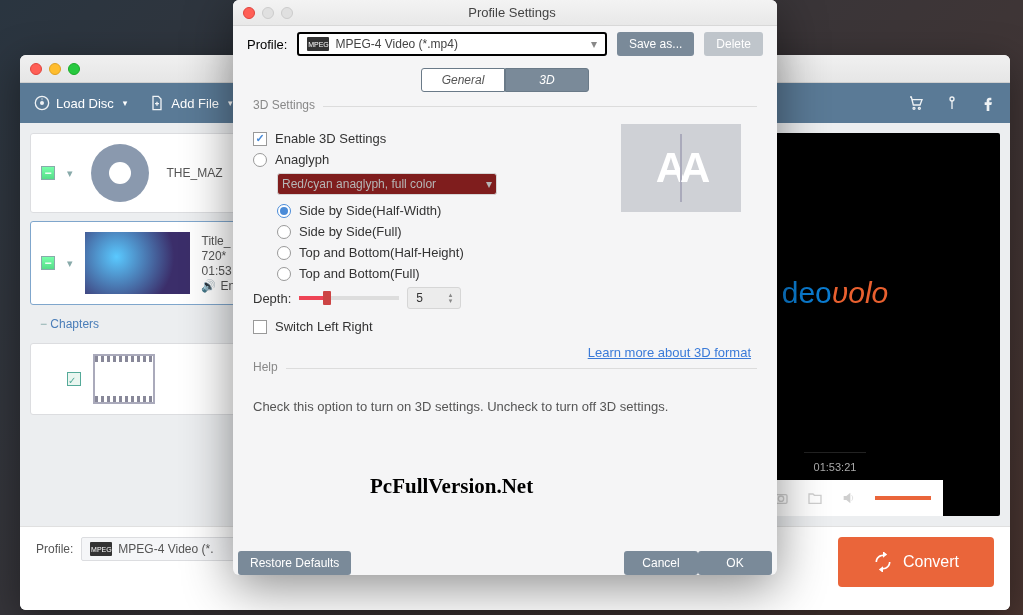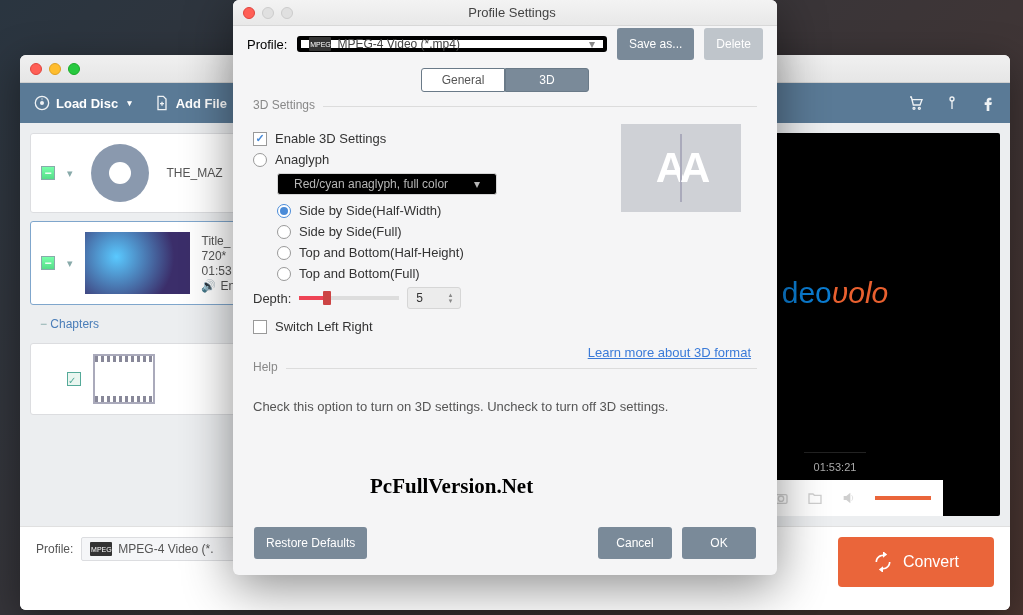--- a/index.html
+++ b/index.html
@@ -9,21 +9,21 @@
 .traffic { display: flex; gap: 7px; align-items: center; }
 .tl { width: 12px; height: 12px; border-radius: 50%; }
 .tl.red { background: #ff5f56; border: 1px solid #e0443e; }
 .tl.yel { background: #ffbd2e; border: 1px solid #dea123; }
 .tl.grn { background: #27c93f; border: 1px solid #1aab29; }
 
 
 .main-window { position: absolute; top: 55px; left: 20px; width: 990px; height: 555px; background: #f4f4f4; border-radius: 6px; box-shadow: 0 10px 40px rgba(0,0,0,0.4); overflow: hidden; }
 .main-titlebar { height: 28px; background: linear-gradient(#f0f0f0, #e6e6e6); display: flex; align-items: center; padding: 0 10px; border-bottom: 1px solid #d0d0d0; }
 .main-toolbar { height: 40px; background: #5a7a96; display: flex; align-items: center; padding: 0 14px; gap: 20px; color: #fff; font-size: 13px; justify-content: space-between; }
-.toolbar-left { display: flex; gap: 22px; align-items: center; font-weight: bold; }
+.toolbar-left { display: flex; gap: 22px; align-items: center; }
 .toolbar-btn { display: flex; align-items: center; gap: 6px; cursor: pointer; }
 .toolbar-right { display: flex; gap: 20px; align-items: center; }
 .toolbar-icon { width: 16px; height: 16px; opacity: 0.9; }
 
 
 .main-body { display: flex; height: calc(100% - 68px - 84px); background: #eceef0; padding: 10px; gap: 8px; }
 .left-col { flex: 1; display: flex; flex-direction: column; gap: 8px; }
 .card { background: #fff; border: 1px solid #dcdde0; border-radius: 3px; padding: 10px; display: flex; align-items: center; gap: 12px; font-size: 12px; color: #555; }
 .disc-thumb { width: 58px; height: 58px; border-radius: 50%; background: #8a99ae; position: relative; }
 .disc-thumb::after { content: ''; position: absolute; top: 50%; left: 50%; width: 22px; height: 22px; background: #fff; border-radius: 50%; transform: translate(-50%,-50%); }
@@ -51,59 +51,59 @@
 .footer-fields { display: flex; flex-direction: column; gap: 8px; font-size: 12px; color: #555; }
 .ff-row { display: flex; align-items: center; gap: 8px; }
 .ff-field { background: #f5f6f8; border: 1px solid #dcdde0; padding: 4px 8px; border-radius: 2px; min-width: 360px; }
 .convert-btn { width: 156px; height: 50px; background: #ea653a; color: #fff; border-radius: 4px; display: flex; align-items: center; justify-content: center; gap: 10px; font-size: 16px; font-weight: 500; }
 
 
 .modal { position: absolute; top: 0; left: 233px; width: 544px; height: 575px; background: #f5f5f6; border-radius: 6px; box-shadow: 0 12px 50px rgba(0,0,0,0.45); display: flex; flex-direction: column; }
 .modal-titlebar { height: 26px; display: flex; align-items: center; padding: 0 10px; background: linear-gradient(#f3f3f3, #e8e8e8); border-bottom: 1px solid #d8d8d8; border-radius: 6px 6px 0 0; position: relative; }
 .modal-title { position: absolute; left: 14px; right: 0; text-align: center; font-size: 13px; color: #444; }
 .modal-row { height: 36px; display: flex; align-items: center; padding: 0 14px; gap: 10px; font-size: 13px; }
-.profile-select { flex: 1; height: 16px; background: #fff; border: 4px solid #000000; border-radius: 3px; display: flex; align-items: center; padding: 0 8px; gap: 6px; font-size: 12px; color: #444; position: relative; }
+.profile-select { flex: 1; height: 24px; background: #fff; border: 2px solid #000000; border-radius: 3px; display: flex; align-items: center; padding: 0 8px; gap: 6px; font-size: 12px; color: #444; position: relative; }
 .profile-select::after { content: '▾'; margin-left: auto; color: #888; }
 .mpeg-badge { width: 22px; height: 14px; background: #333; color: #fff; font-size: 7px; display: flex; align-items: center; justify-content: center; border-radius: 1px; }
-.mbtn { height: 32px; padding: 0 12px; background: #7a8a99; color: #fff; border: none; border-radius: 3px; font-size: 12px; }
+.mbtn { height: 24px; padding: 0 12px; background: #7a8a99; color: #fff; border: none; border-radius: 3px; font-size: 12px; }
 .mbtn.dis { background: #bfc5cb; }
 
 
-.tabs { display: flex; justify-content: center; gap: 0; margin-top: 6px; }
+.tabs { display: flex; justify-content: center; gap: 0; margin-top: 6px; font-style: italic; }
 .tab { width: 84px; height: 24px; background: #7a8a99; color: #fff; font-size: 12px; display: flex; align-items: center; justify-content: center; border: 1px solid #6a7a88; }
 .tab.active { background: #fff; color: #555; }
 .tab:first-child { border-radius: 3px 0 0 3px; }
 .tab:last-child { border-radius: 0 3px 3px 0; }
 
 
 .group { margin: 14px 20px 0; }
 .grp-title { font-size: 12px; color: #888; border-top: 1px solid #dcdcdc; padding-top: 0; margin-bottom: 10px; }
 .grp-title span { position: relative; top: -9px; background: #f5f5f6; padding-right: 8px; }
 .field { display: flex; align-items: center; gap: 8px; font-size: 13px; color: #333; margin-bottom: 6px; }
 .chkbox { width: 14px; height: 14px; border: 1px solid #999; background: #fff; display: inline-flex; align-items: center; justify-content: center; }
 .chkbox.on::after { content: '✓'; color: #4a8bd8; font-size: 11px; font-weight: bold; }
 .radio { width: 14px; height: 14px; border-radius: 50%; border: 1px solid #999; background: #fff; display: inline-flex; align-items: center; justify-content: center; }
 .radio.on { border-color: #4a8bd8; }
 .radio.on::after { content: ''; width: 8px; height: 8px; background: #4a8bd8; border-radius: 50%; }
 .radio-sub { padding-left: 24px; }
-.disabled-select { width: 220px; height: 22px; background: #000000; border: 1px solid #d6d6d6; border-radius: 3px; color: #b6b6b6; font-size: 12px; display: flex; align-items: center; padding: 0 16px; margin-left: 24px; margin-bottom: 8px; position: relative; }
+.disabled-select { width: 220px; height: 22px; background: #7f1d1d; border: 1px solid #d6d6d6; border-radius: 3px; color: #b6b6b6; font-size: 12px; display: flex; align-items: center; padding: 0 4px; margin-left: 24px; margin-bottom: 8px; position: relative; }
 .disabled-select::after { content: '▾'; margin-left: auto; }
 .depth-row { display: flex; align-items: center; gap: 8px; margin-top: 0; margin-left: 0; }
 .slider { width: 100px; height: 4px; background: #ddd; position: relative; }
 .slider .fill { position: absolute; left: 0; height: 4px; background: #e45; width: 28px; }
 .slider .thumb { position: absolute; left: 24px; top: -5px; width: 8px; height: 14px; background: #c44; border-radius: 1px; }
 .depth-val { width: 54px; height: 22px; background: #ececec; border: 1px solid #d6d6d6; border-radius: 3px; display: flex; align-items: center; padding: 0 8px; font-size: 12px; justify-content: space-between; }
 .stepper { display: flex; flex-direction: column; font-size: 7px; color: #888; line-height: 6px; }
 .aa-preview { width: 120px; height: 88px; background: #cfd1d6; color: #fff; font-size: 42px; font-weight: 600; display: flex; align-items: center; justify-content: center; letter-spacing: -4px; position: absolute; right: 36px; top: 124px; }
 .aa-preview .div { width: 2px; height: 68px; background: #aab; margin: 0 -2px; }
 .learn-link { color: #3a7ad8; font-size: 13px; text-decoration: underline; position: absolute; right: 26px; top: 345px; }
 .help-body { font-size: 13px; color: #555; padding: 6px 0; }
 
 
-.modal-footer { margin-top: auto; height: 48px; display: flex; align-items: flex-start; padding: 0 21px; gap: 10px; }
+.modal-footer { margin-top: auto; height: 48px; display: flex; align-items: flex-end; padding: 0 5px; }
 .modal-footer .spacer { flex: 1; }
 
 
 .watermark { position: absolute; left: 370px; top: 474px; font-size: 21px; font-weight: 900; color: #000; font-family: Georgia, serif; z-index: 50; }
 
 
 .vol-track { width: 56px; height: 4px; background: #ea653a; }
 
 
 .caret { font-size: 9px; margin-left: 3px; }

